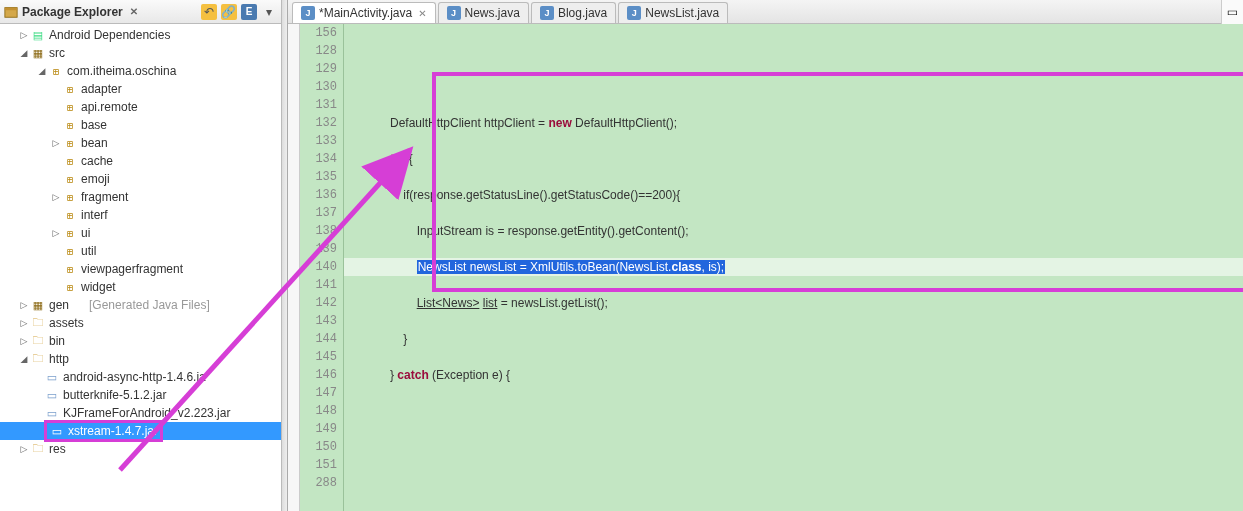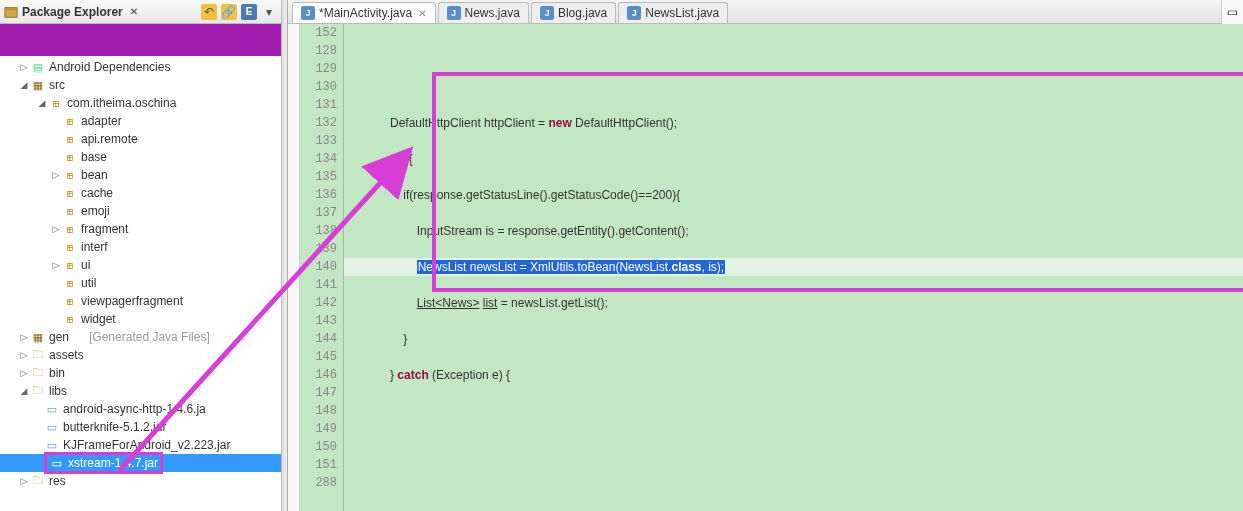--- a/index.html
+++ b/index.html
@@ -1,19 +1,19 @@
 <!DOCTYPE html>
 <html><head>
 <meta charset="utf-8">
 <style>
 * { margin: 0; padding: 0; box-sizing: border-box; font-family: "Segoe UI", Tahoma, sans-serif; font-size: 12px; }
 body { background: #f0f0f0; display: flex; width: 1243px; height: 511px; overflow: hidden; position: relative; }
 
 
-.left-panel { width: 282px; background: #a21caf; border-right: 1px solid #bbb; display: flex; flex-direction: column; gap: 32px; }
+.left-panel { width: 282px; background: #a21caf; border-right: 1px solid #bbb; display: flex; flex-direction: column; }
 .panel-header { display: flex; align-items: center; background: linear-gradient(#fafafa, #e8e8e8); border-bottom: 1px solid #bbb; padding: 2px 4px; height: 24px; }
 .panel-title { flex: 1; font-weight: bold; color: #333; display: flex; align-items: center; gap: 4px; }
 .panel-title .pkg-icon { width: 14px; height: 14px; }
 .x-close { color: #666; font-size: 10px; margin-left: 3px; }
 .toolbar-icons { display: flex; gap: 4px; align-items: center; }
 .toolbar-icons span { width: 16px; height: 16px; display: inline-flex; align-items: center; justify-content: center; color: #555; cursor: pointer; }
 .toolbar-icons .back-arrow { background: #f5c040; border-radius: 2px; }
 .toolbar-icons .link-icon { background: #f5c040; border-radius: 2px; }
 .toolbar-icons .E-icon { background: #4a7ab0; color: #fff; font-weight: bold; border-radius: 2px; font-size: 10px; }
 .tree { flex: 1; overflow: auto; padding: 2px 0; background: #fff; }
@@ -165,21 +165,21 @@
         <span class="tree-label">assets</span>
       </div>
     <div class="tree-row" style="padding-left:18px">
         <span class="twisty">▷</span>
         <span class="icn icn-folder">🗀</span>
         <span class="tree-label">bin</span>
       </div>
     <div class="tree-row" style="padding-left:18px">
         <span class="twisty">◢</span>
         <span class="icn icn-folder">🗀</span>
-        <span class="tree-label">libs</span>
+        <span class="tree-label">http</span>
       </div>
     <div class="tree-row" style="padding-left:44px">
         <span class="icn icn-jar">▭</span>
         <span class="tree-label">android-async-http-1.4.6.ja</span>
       </div>
     <div class="tree-row" style="padding-left:44px">
         <span class="icn icn-jar">▭</span>
         <span class="tree-label">butterknife-5.1.2.jar</span>
       </div>
     <div class="tree-row" style="padding-left:44px">
@@ -217,21 +217,21 @@
     <div class="tab">
         <span class="j-icon">J</span>
         <span class="tab-label">NewsList.java</span>
       </div>
     <div class="min-strip">▭</div>
   </div>
 
   <div class="editor-wrap">
     <div class="edge-strip"></div>
     <div class="gutter" id="gutter">
-        <div class="gutter-line">152</div>
+        <div class="gutter-line">156</div>
         <div class="gutter-line">128</div>
         <div class="gutter-line">129</div>
         <div class="gutter-line">130</div>
         <div class="gutter-line">131</div>
         <div class="gutter-line">132</div>
         <div class="gutter-line">133</div>
         <div class="gutter-line">134</div>
         <div class="gutter-line">135</div>
         <div class="gutter-line">136</div>
         <div class="gutter-line">137</div>

